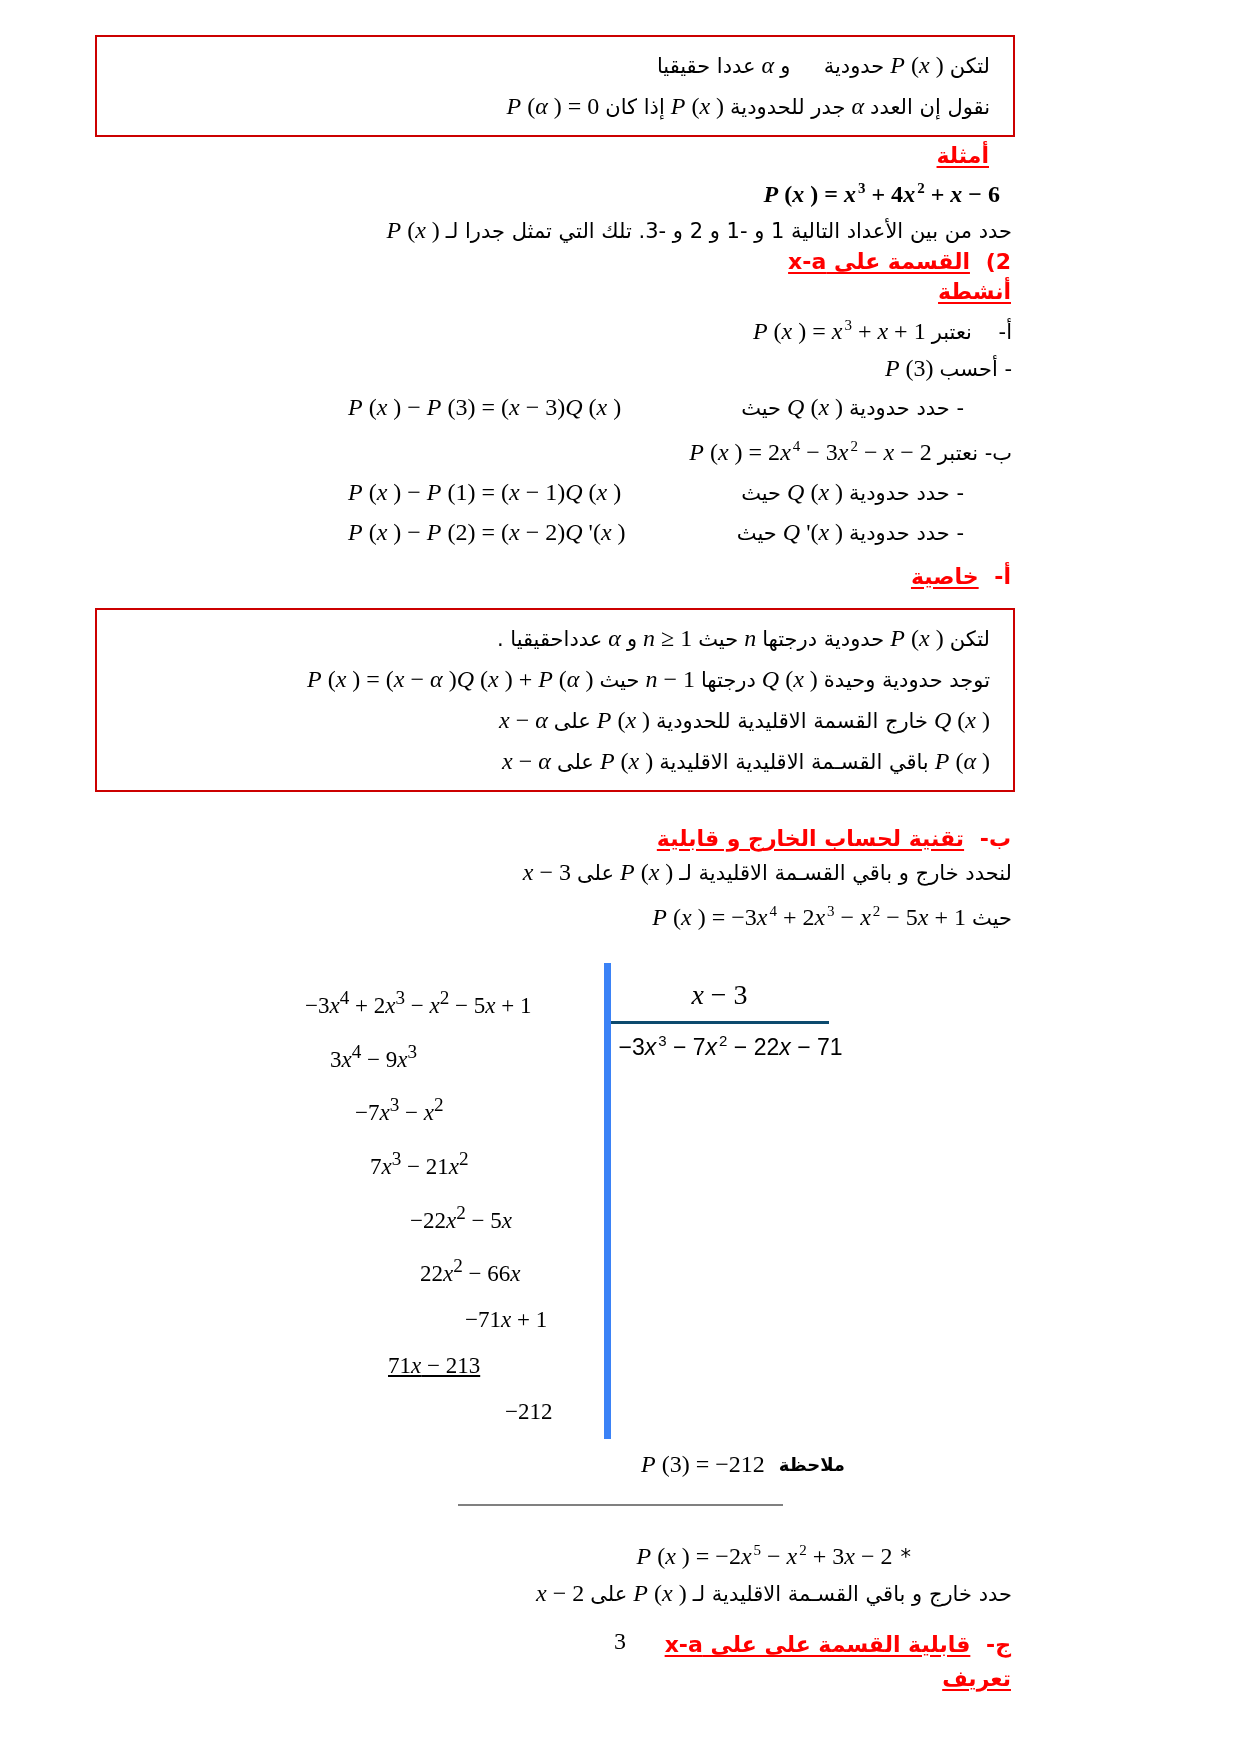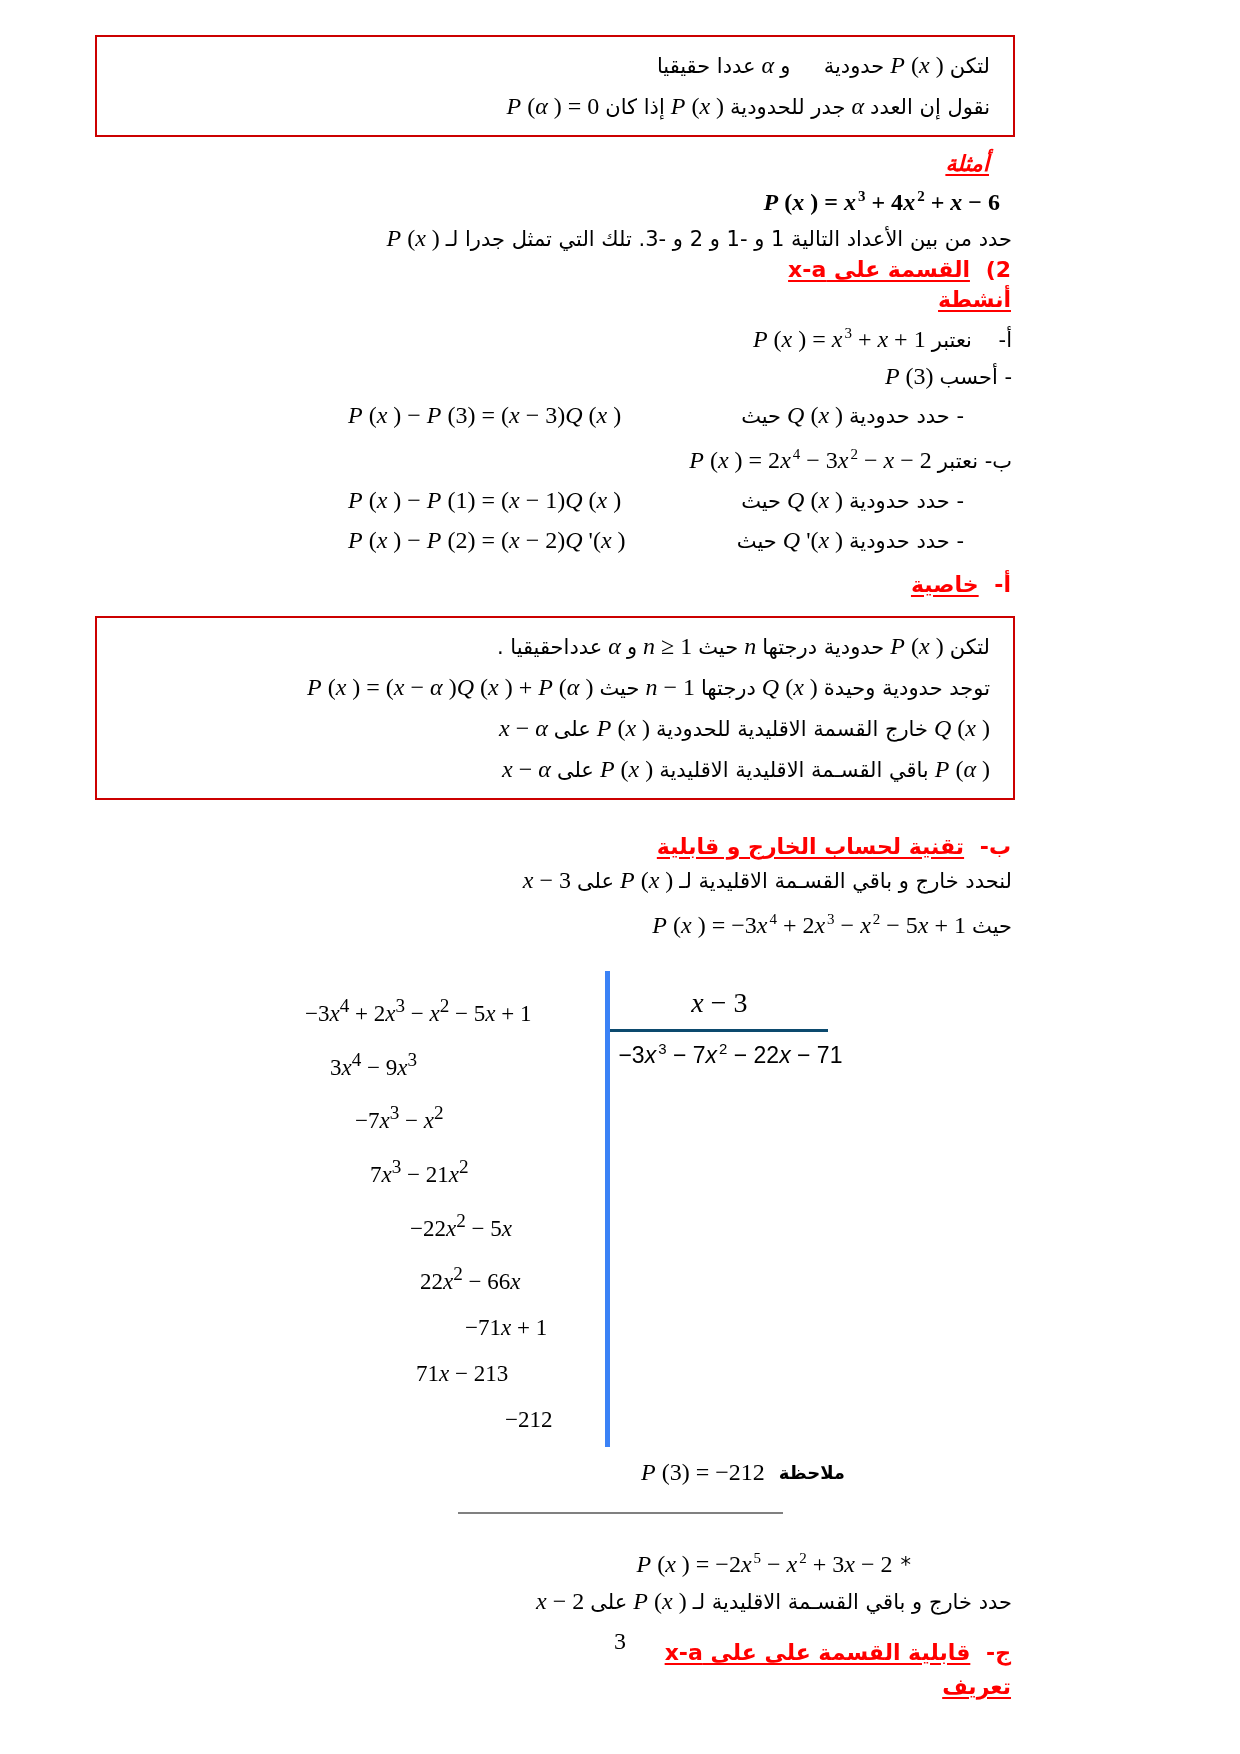--- a/index.html
+++ b/index.html
@@ -29,34 +29,34 @@
   .heading .u{ text-decoration:underline; text-underline-offset:3px; }
   .heading.examples{ padding-right:22px; }
   
   .row{ display:flex; direction:rtl; justify-content:space-between; align-items:center;
         padding-right:45px; padding-left:250px; line-height:40px; font-size:21px; }
   .row>span{ margin:0 3px; }
   
   .fline{ direction:ltr; text-align:right; padding-right:15px; line-height:34px;font-weight:bold; }
   
   .division{ display:flex; direction:ltr; margin:25px 0 0 205px; }
-  .dleft{ width:338px; border-right:5px solid #3b82f6; padding:12px 0 4px 0; }
+  .dleft{ width:338px; border-right:7px solid #3b82f6; padding:12px 0 4px 0; }
   .div-row{ font-family:"Liberation Serif","DejaVu Serif",serif; font-size:23px; line-height:46px; white-space:nowrap; }
   .dright{ padding-top:12px; }
   .divisor{ width:218px; text-align:center; font-family:"Liberation Serif",serif; font-size:28px; line-height:40px; padding-bottom:6px; }
   .quotient{ border-top:3px solid #0c4a6e; width:218px; padding:8px 0 0 8px; font-family:Liberation Sans, sans-serif; font-size:23px; white-space:nowrap; }
   
   .note{ direction:rtl; display:flex; justify-content:flex-start; align-items:center; gap:14px; padding-right:170px; margin-top:12px; }
   .note .lbl{ font-weight:bold; font-size:18px; }
   .grayline{ height:2px; background:#808080; width:325px; margin:26px 0 0 363px; }
   .starline{ direction:rtl; text-align:right; padding-right:100px; margin-top:26px; line-height:36px; font-size:21px; }
   .starline>span{ margin:0 4px; }
   .pagenum{ position:absolute; top:1628px; left:0; width:1240px; text-align:center;
             font-family:"Liberation Serif",serif; font-size:24px; }
-  .mt4{margin-top:12px;font-style:italic;} .mt8{margin-top:16px;} .mt10{margin-top:10px;} .mt32{margin-top:32px;}
+  .mt4{margin-top:4px;} .mt8{margin-top:16px;} .mt10{margin-top:10px;} .mt32{margin-top:32px;}
   .lh32{line-height:32px;} .lh38{line-height:38px;} .lh40{line-height:40px;}
 </style>
 </head>
 <body>
 
 <div class="page">
 
   <div class="rbox">
     <div class="l"><span class="ar">لتكن</span><span class="m" dir="ltr"><i>P</i> (<i>x</i> )</span><span class="ar">حدودية &nbsp;&nbsp;&nbsp; و</span><span class="m" dir="ltr"><i>α</i></span><span class="ar">عددا حقيقيا</span></div>
     <div class="l"><span class="ar">نقول إن العدد</span><span class="m" dir="ltr"><i>α</i></span><span class="ar">جدر للحدودية</span><span class="m" dir="ltr"><i>P</i> (<i>x</i> )</span><span class="ar">إذا كان</span><span class="m" dir="ltr"><i>P</i> (<i>α</i> ) = 0</span></div>
@@ -114,21 +114,21 @@
 
   <div class="division">
     <div class="dleft">
         <div class="div-row" style="margin-left: 5px;">−3<i>x</i><sup>4</sup> + 2<i>x</i><sup>3</sup> − <i>x</i><sup>2</sup> − 5<i>x</i> + 1</div>
         <div class="div-row" style="margin-left: 30px;">3<i>x</i><sup>4</sup> − 9<i>x</i><sup>3</sup></div>
         <div class="div-row" style="margin-left: 55px;">−7<i>x</i><sup>3</sup> − <i>x</i><sup>2</sup></div>
         <div class="div-row" style="margin-left: 70px;">7<i>x</i><sup>3</sup> − 21<i>x</i><sup>2</sup></div>
         <div class="div-row" style="margin-left: 110px;">−22<i>x</i><sup>2</sup> − 5<i>x</i></div>
         <div class="div-row" style="margin-left: 120px;">22<i>x</i><sup>2</sup> − 66<i>x</i></div>
         <div class="div-row" style="margin-left: 165px;">−71<i>x</i> + 1</div>
-        <div class="div-row" style="margin-left: 116px;">71<i>x</i> − 213</div>
+        <div class="div-row" style="margin-left: 88px; text-decoration: underline;">71<i>x</i> − 213</div>
         <div class="div-row" style="margin-left: 205px;">−212</div>
       </div>
     <div class="dright">
       <div class="divisor m"><i>x</i> − 3</div>
       <div class="quotient m">−3<i>x</i><sup>3</sup> − 7<i>x</i><sup>2</sup> − 22<i>x</i> − 71</div>
     </div>
   </div>
 
   <div class="note">
     <span class="lbl">ملاحظة</span>

